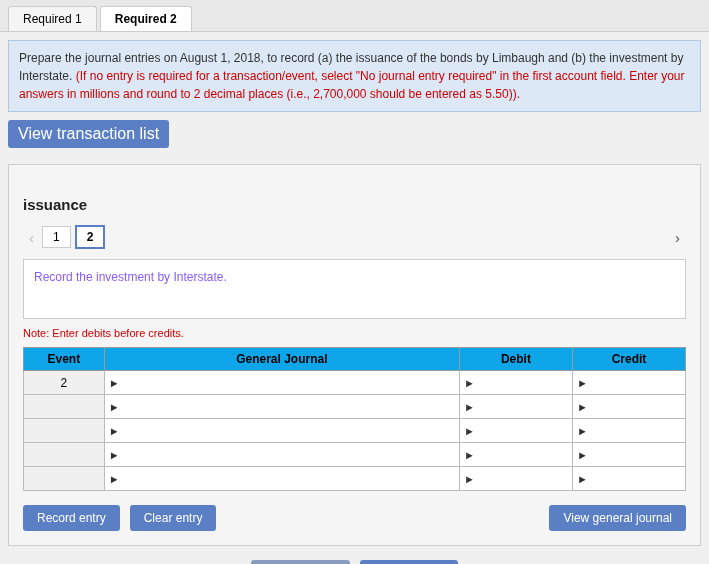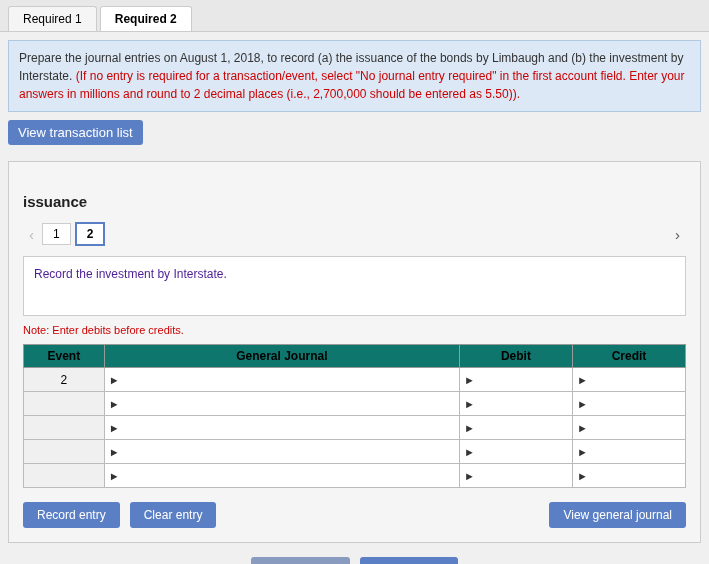--- a/index.html
+++ b/index.html
@@ -49,21 +49,21 @@
 
     
     .btn-view-transaction {
       margin: 0 8px 8px 8px;
       padding: 5px 10px;
       background: #5b7fc4;
       color: #fff;
       border: none;
       border-radius: 3px;
       cursor: pointer;
-      font-size: 13px;
+      font-size: 16px;
     }
 
     
     .worksheet-container {
       background: #f5f5f5;
       border: 1px solid #ccc;
       margin: 8px;
       padding: 14px;
     }
 
@@ -107,38 +107,38 @@
     }
 
     
     .description-box {
       background: #fff;
       border: 1px solid #ccc;
       padding: 10px;
       margin-bottom: 8px;
       min-height: 60px;
       font-size: 12px;
-      color: #4c1d95;
+      color: #8b5cf6;
     }
 
     .note-text {
       color: #c00;
       font-size: 11px;
       margin-bottom: 8px;
     }
 
     
     .journal-table {
       width: 100%;
       border-collapse: collapse;
       font-size: 12px;
       margin-bottom: 14px;
     }
     .journal-table th {
-      background: #0f766e;
+      background: #0ea5e9;
       border: 1px solid #999;
       padding: 4px 8px;
       text-align: center;
       font-weight: bold;
     }
     .journal-table td {
       border: 1px solid #bbb;
       padding: 3px 4px;
       height: 24px;
       background: #fff;

